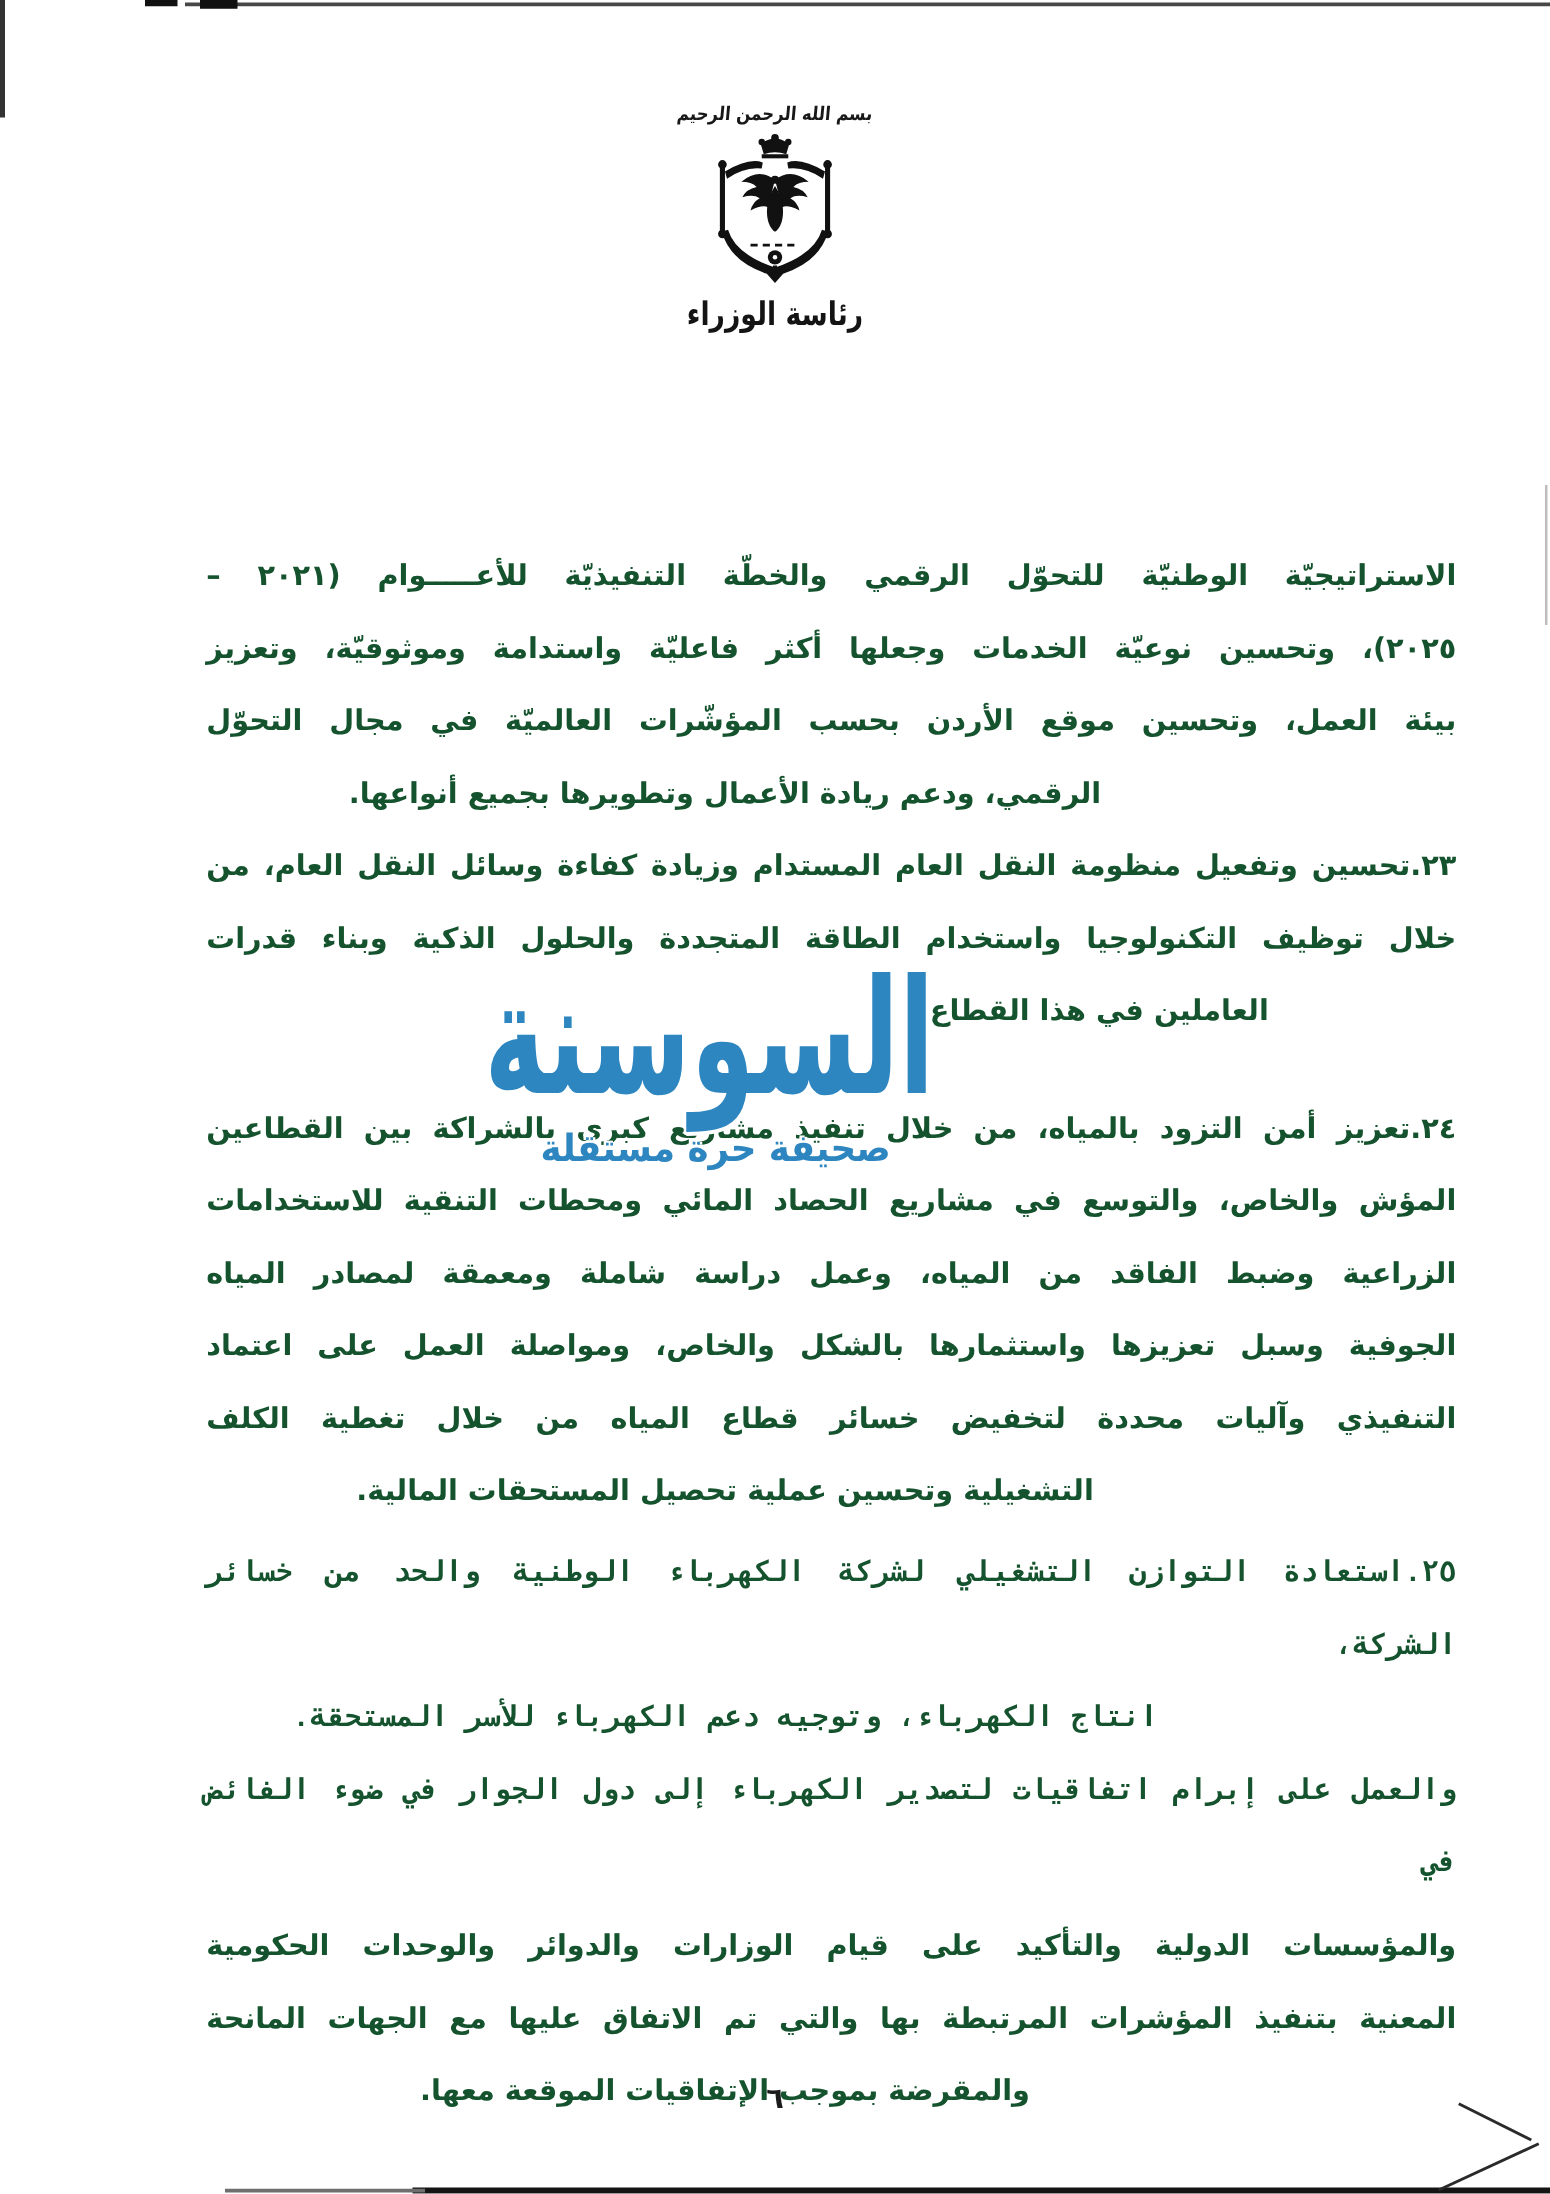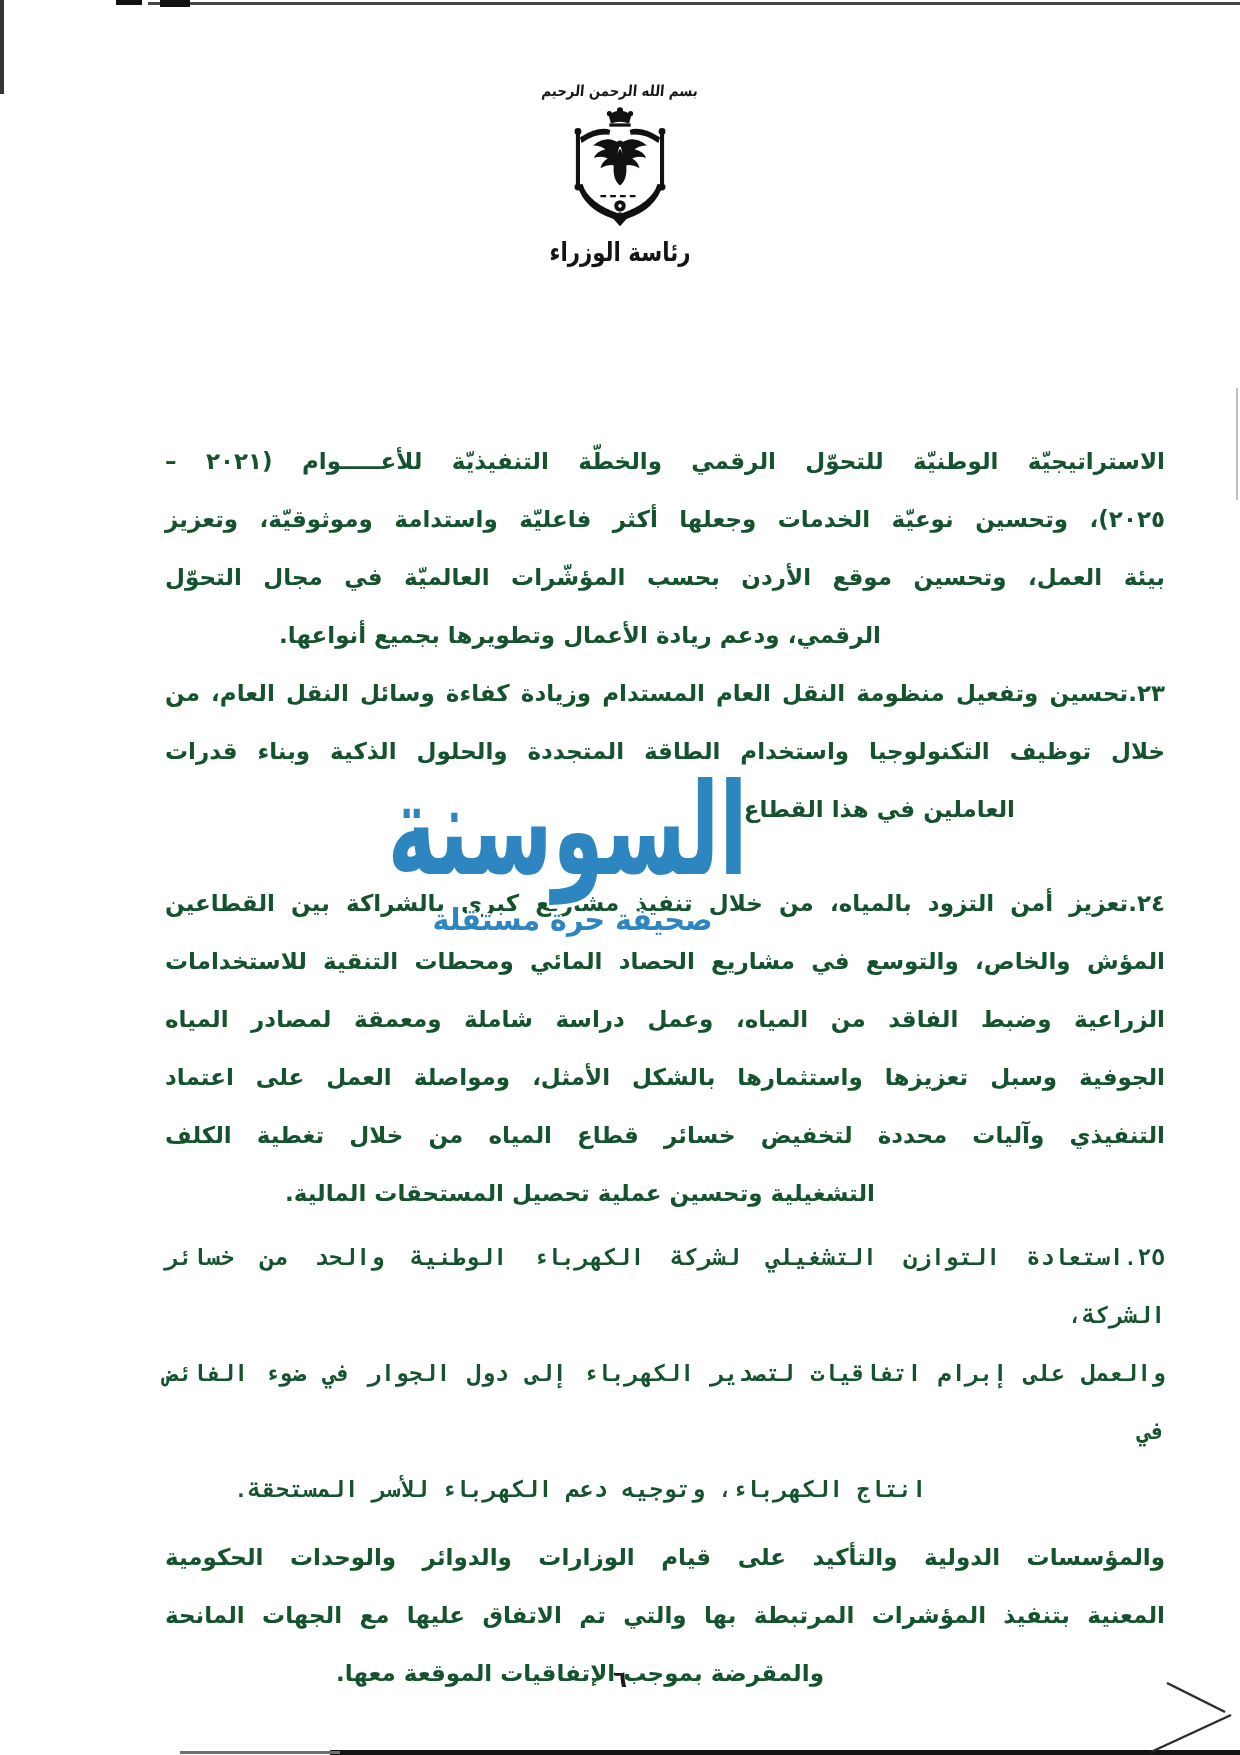--- a/index.html
+++ b/index.html
@@ -126,28 +126,28 @@
     </div>
     <div class="para" id="p23">
       <div class="line j">٢٣.تحسين وتفعيل منظومة النقل العام المستدام وزيادة كفاءة وسائل النقل العام، من</div>
       <div class="line j">خلال توظيف التكنولوجيا واستخدام الطاقة المتجددة والحلول الذكية وبناء قدرات</div>
       <div class="line r">العاملين في هذا القطاع.</div>
     </div>
     <div class="para" id="p24">
       <div class="line j">٢٤.تعزيز أمن التزود بالمياه، من خلال تنفيذ مشاريع كبرى بالشراكة بين القطاعين</div>
       <div class="line j">المؤش والخاص، والتوسع في مشاريع الحصاد المائي ومحطات التنقية للاستخدامات</div>
       <div class="line j">الزراعية وضبط الفاقد من المياه، وعمل دراسة شاملة ومعمقة لمصادر المياه</div>
-      <div class="line j">الجوفية وسبل تعزيزها واستثمارها بالشكل الأمثل، ومواصلة العمل على اعتماد</div>
+      <div class="line j">الجوفية وسبل تعزيزها واستثمارها بالشكل والخاص، ومواصلة العمل على اعتماد</div>
       <div class="line j">التنفيذي وآليات محددة لتخفيض خسائر قطاع المياه من خلال تغطية الكلف</div>
       <div class="line c">التشغيلية وتحسين عملية تحصيل المستحقات المالية.</div>
     </div>
     <div class="para" id="p25">
       <div class="line j">٢٥.استعادة التوازن التشغيلي لشركة الكهرباء الوطنية والحد من خسائر الشركة،</div>
+      <div class="line c">انتاج الكهرباء، وتوجيه دعم الكهرباء للأسر المستحقة.</div>
       <div class="line j">والعمل على إبرام اتفاقيات لتصدير الكهرباء إلى دول الجوار في ضوء الفائض في</div>
-      <div class="line c">انتاج الكهرباء، وتوجيه دعم الكهرباء للأسر المستحقة.</div>
     </div>
     <div class="para" id="p26">
       <div class="line j">والمؤسسات الدولية والتأكيد على قيام الوزارات والدوائر والوحدات الحكومية</div>
       <div class="line j">المعنية بتنفيذ المؤشرات المرتبطة بها والتي تم الاتفاق عليها مع الجهات المانحة</div>
       <div class="line c">والمقرضة بموجب الإتفاقيات الموقعة معها.</div>
     </div>
   </div>
 
   <div class="wm-logo">السوسنة</div>
   <div class="wm-tagline">صحيفة حرة مستقلة</div>

